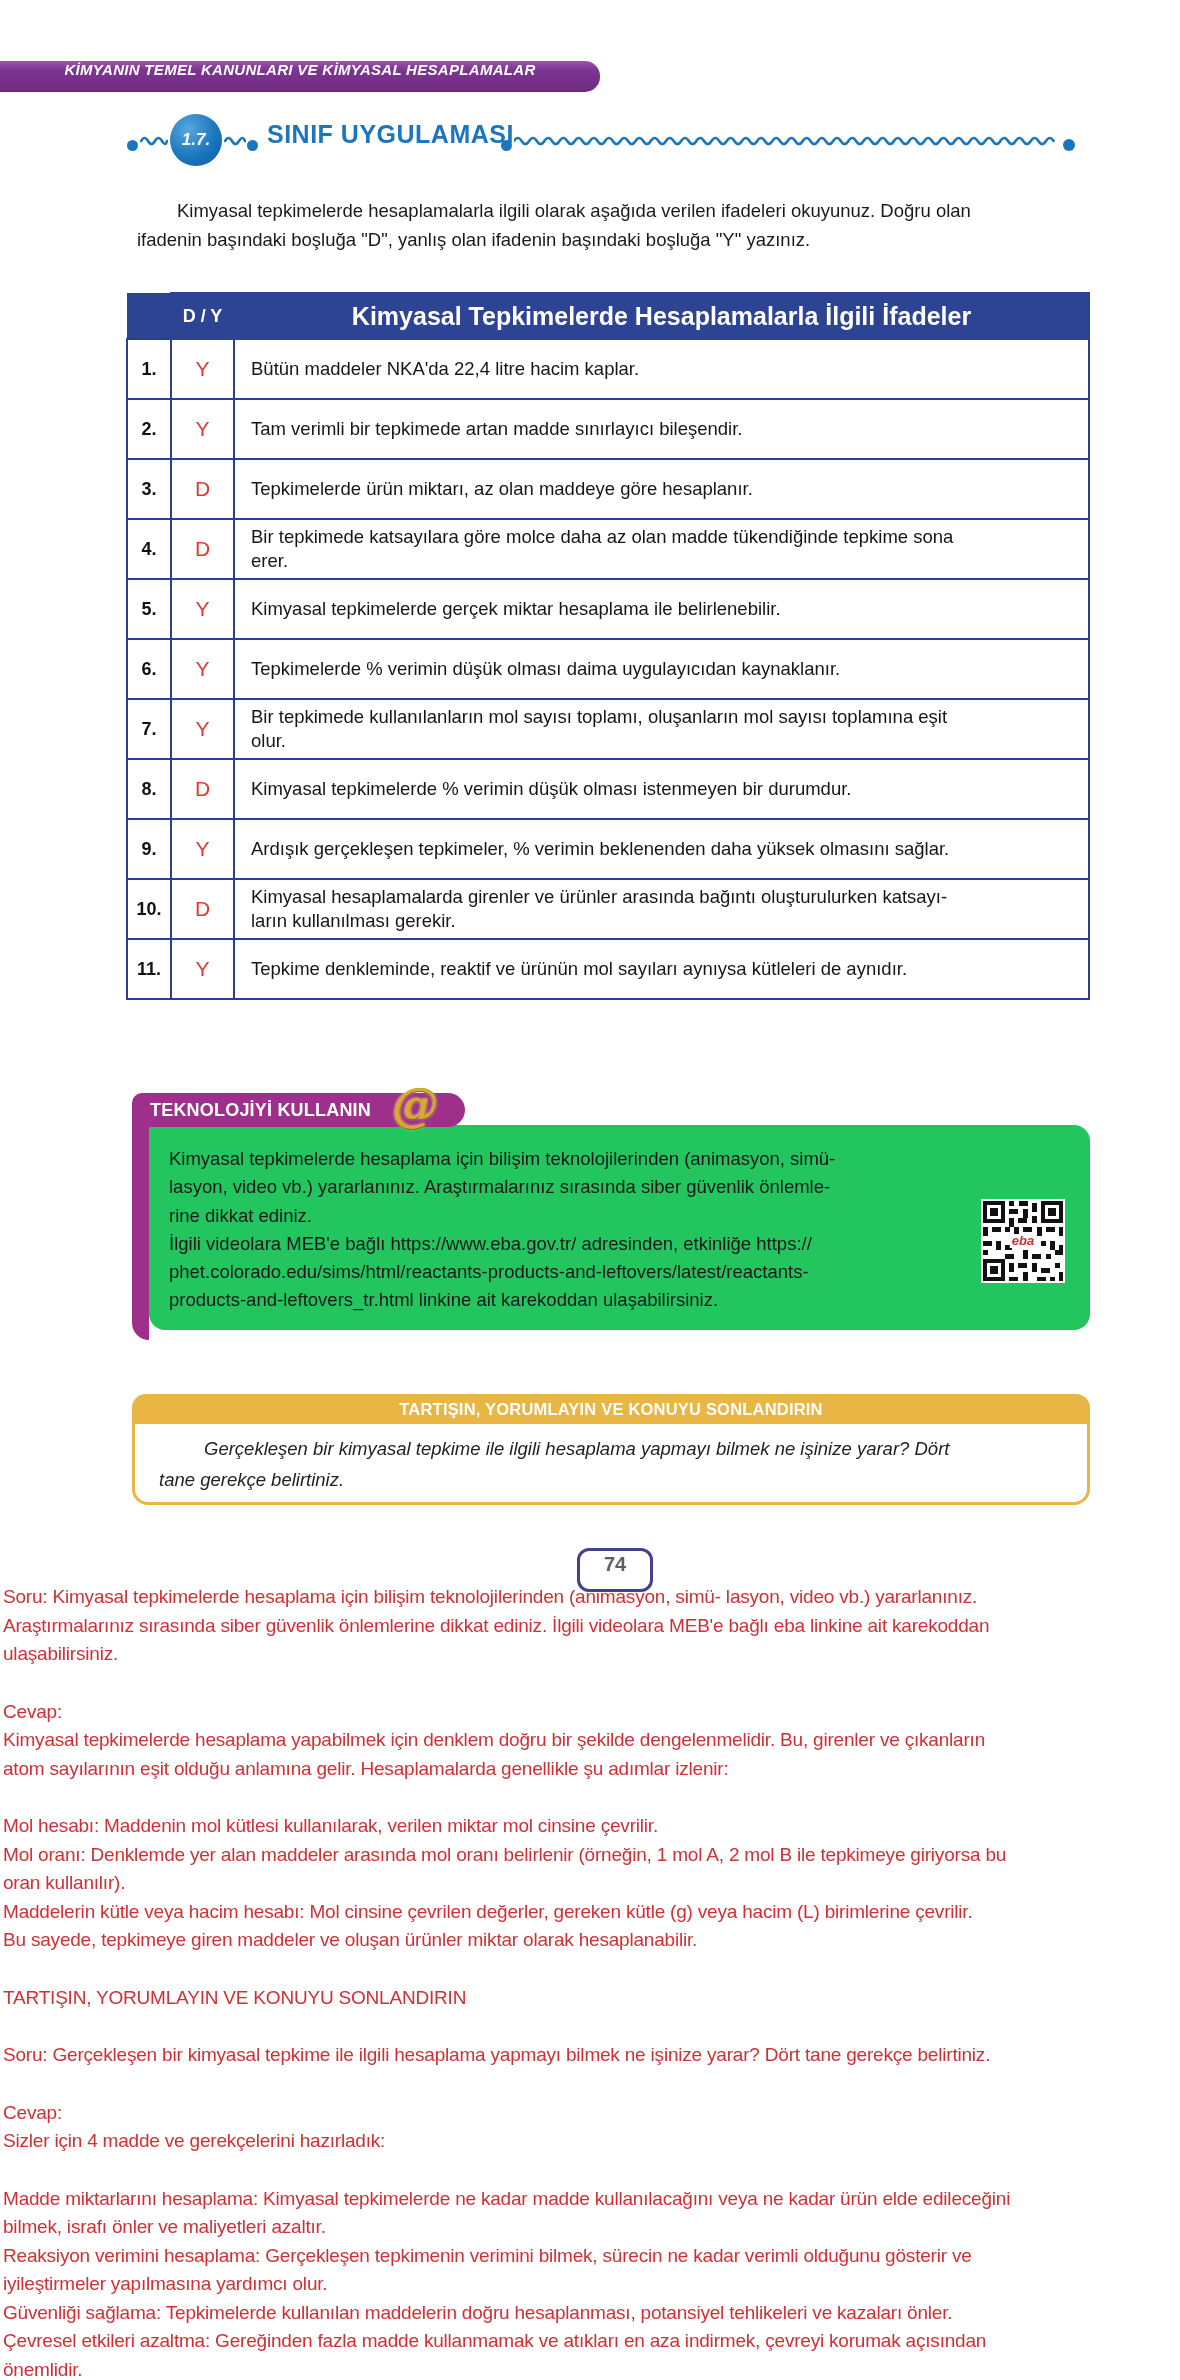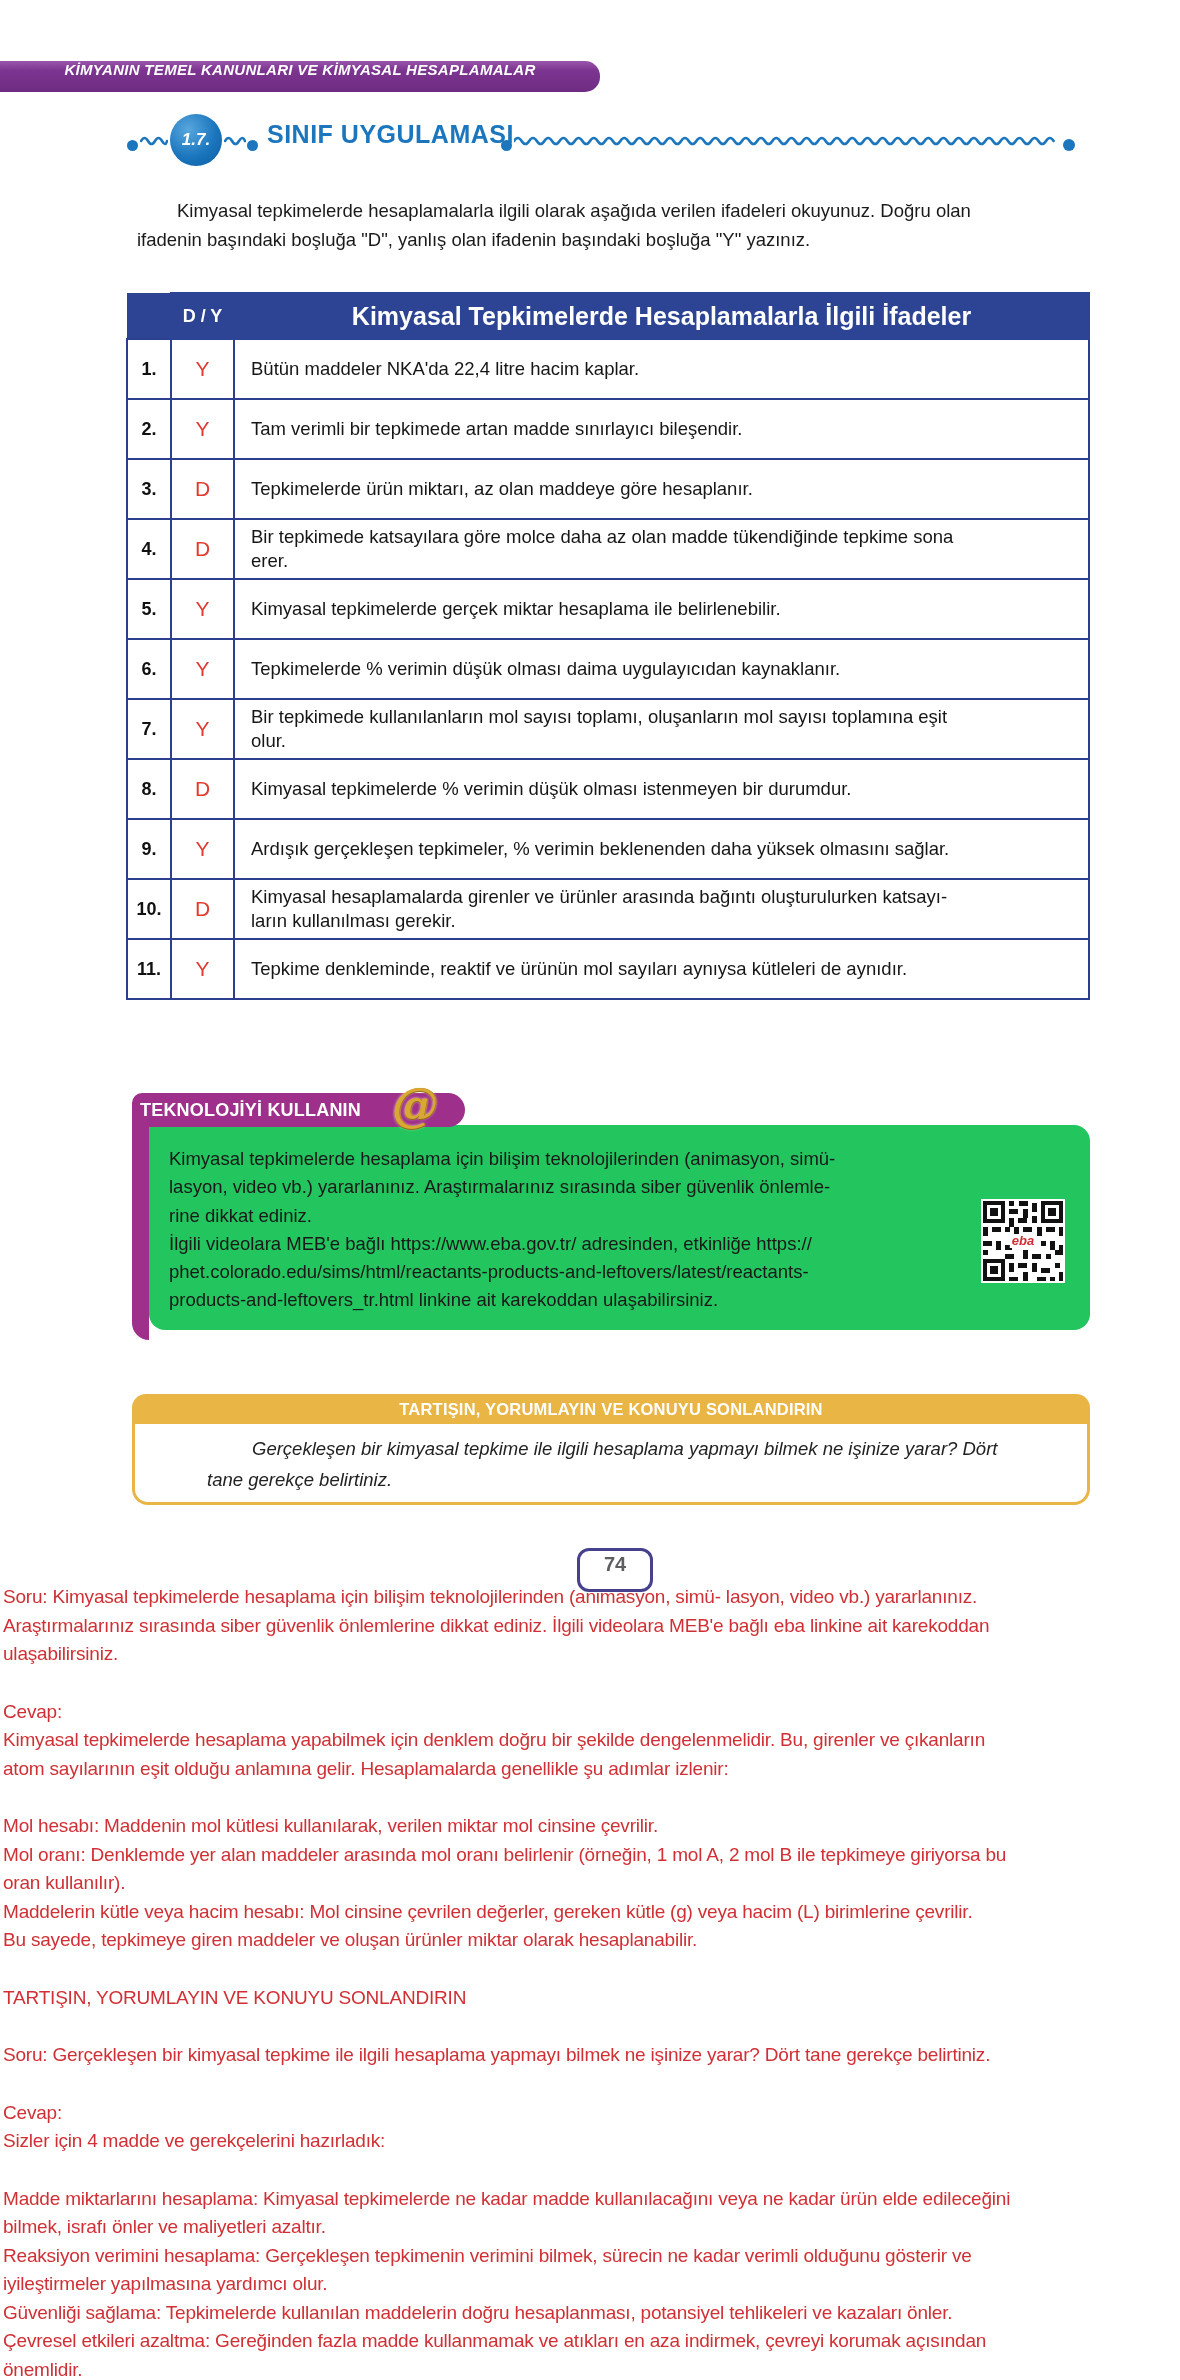--- a/index.html
+++ b/index.html
@@ -36,40 +36,40 @@
   td.c-stm{padding:4px 14px 4px 16px;font-size:18.5px;line-height:24px;white-space:pre-line;color:#161616;}
   tr.head-row{height:46px;}
   tr.head-row td{background:#2c4493;color:#fff;font-weight:bold;border-color:#2c4493;}
   td.h-empty{border:none;background:#fff;}
   td.h-dy{text-align:center;font-size:18px;}
   td.h-title{text-align:center;font-size:25px;border-left:2.5px solid #ffffff;}
 
   
   .tech-head{left:132px;top:1093px;width:333px;height:34px;background:#9e2f8a;
     border-radius:10px 17px 17px 0;display:flex;align-items:center;}
-  .tech-head span{color:#fff;font-weight:bold;font-size:18px;margin-left:8px;letter-spacing:.2px;}
+  .tech-head span{color:#fff;font-weight:bold;font-size:18px;margin-left:18px;letter-spacing:.2px;}
   .at-icon{left:392px;top:1078px;font-family:"DejaVu Serif",serif;font-style:italic;font-weight:bold;
     font-size:46px;color:#d9a733;text-shadow:0 1px 0 #8a6a14,1px 0 0 #b5861c,0 0 3px #fff0c4;z-index:4;}
   .tech-strip{left:132px;top:1127px;width:17px;height:213px;background:#9e2f8a;border-radius:0 0 0 18px;}
   .tech-body{left:149px;top:1125px;width:941px;height:205px;background:#22c55e;
     border-radius:0 16px 16px 16px;box-sizing:border-box;padding:20px 24px 0 20px;}
   .tech-text{width:800px;font-size:18.5px;line-height:28.3px;white-space:pre-line;color:#191919;}
   .qr{left:981px;top:1151px;width:84px;height:84px;background:#fff;margin-top:48px;}
   .qr-label{position:absolute;left:50%;top:50%;transform:translate(-50%,-50%);
     background:#fff;color:#d03035;font-weight:bold;font-style:italic;font-size:13px;
     padding:0 2px;line-height:14px;}
 
   
   .disc-head{left:132px;top:1394px;width:958px;height:30px;background:#e9b544;
     border-radius:14px 14px 0 0;display:flex;align-items:center;justify-content:center;}
   .disc-head span{color:#fff;font-weight:bold;font-size:16.5px;letter-spacing:.2px;}
   .disc-body{left:132px;top:1424px;width:958px;height:81px;box-sizing:border-box;background:#fff;
     border:3px solid #e9b544;border-top:none;border-radius:0 0 16px 16px;padding:9px 24px 0 24px;}
   .disc-text{font-style:italic;font-size:18.5px;line-height:31px;white-space:pre-line;
-    text-indent:45px;color:#222;margin-left:48px;}
+    text-indent:45px;color:#222;}
 
   
   .page-badge{left:577px;top:1548px;width:76px;height:44px;border:3px solid #45418d;
     border-radius:12px;box-sizing:border-box;z-index:6;text-align:center;}
   .page-badge span{color:#5f5f62;font-weight:bold;font-size:20px;line-height:26px;}
 
   
   .answers{left:3px;top:1583px;width:1172px;color:#d03035;font-size:19px;
     line-height:28.5px;letter-spacing:-0.2px;}
   .answers p{margin:0 0 29px 0;white-space:pre-line;}

